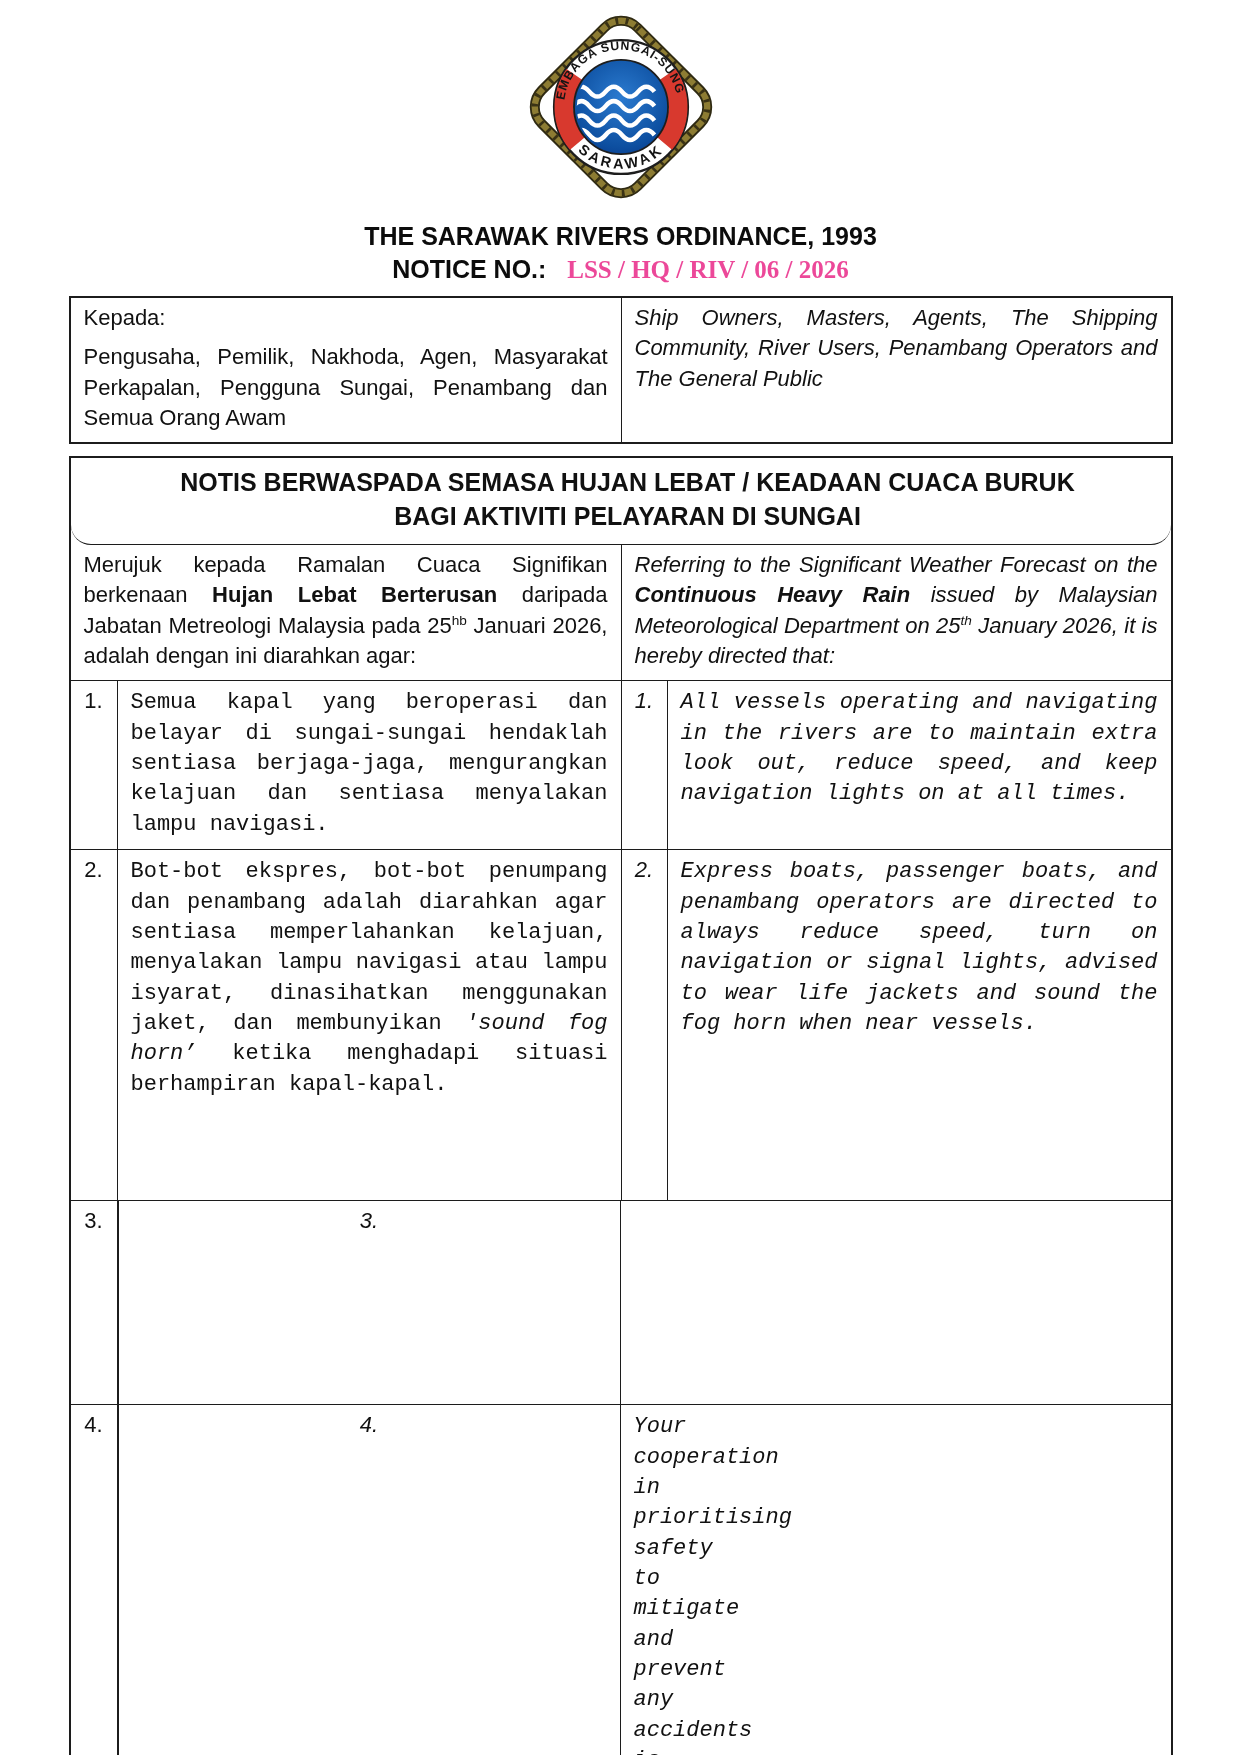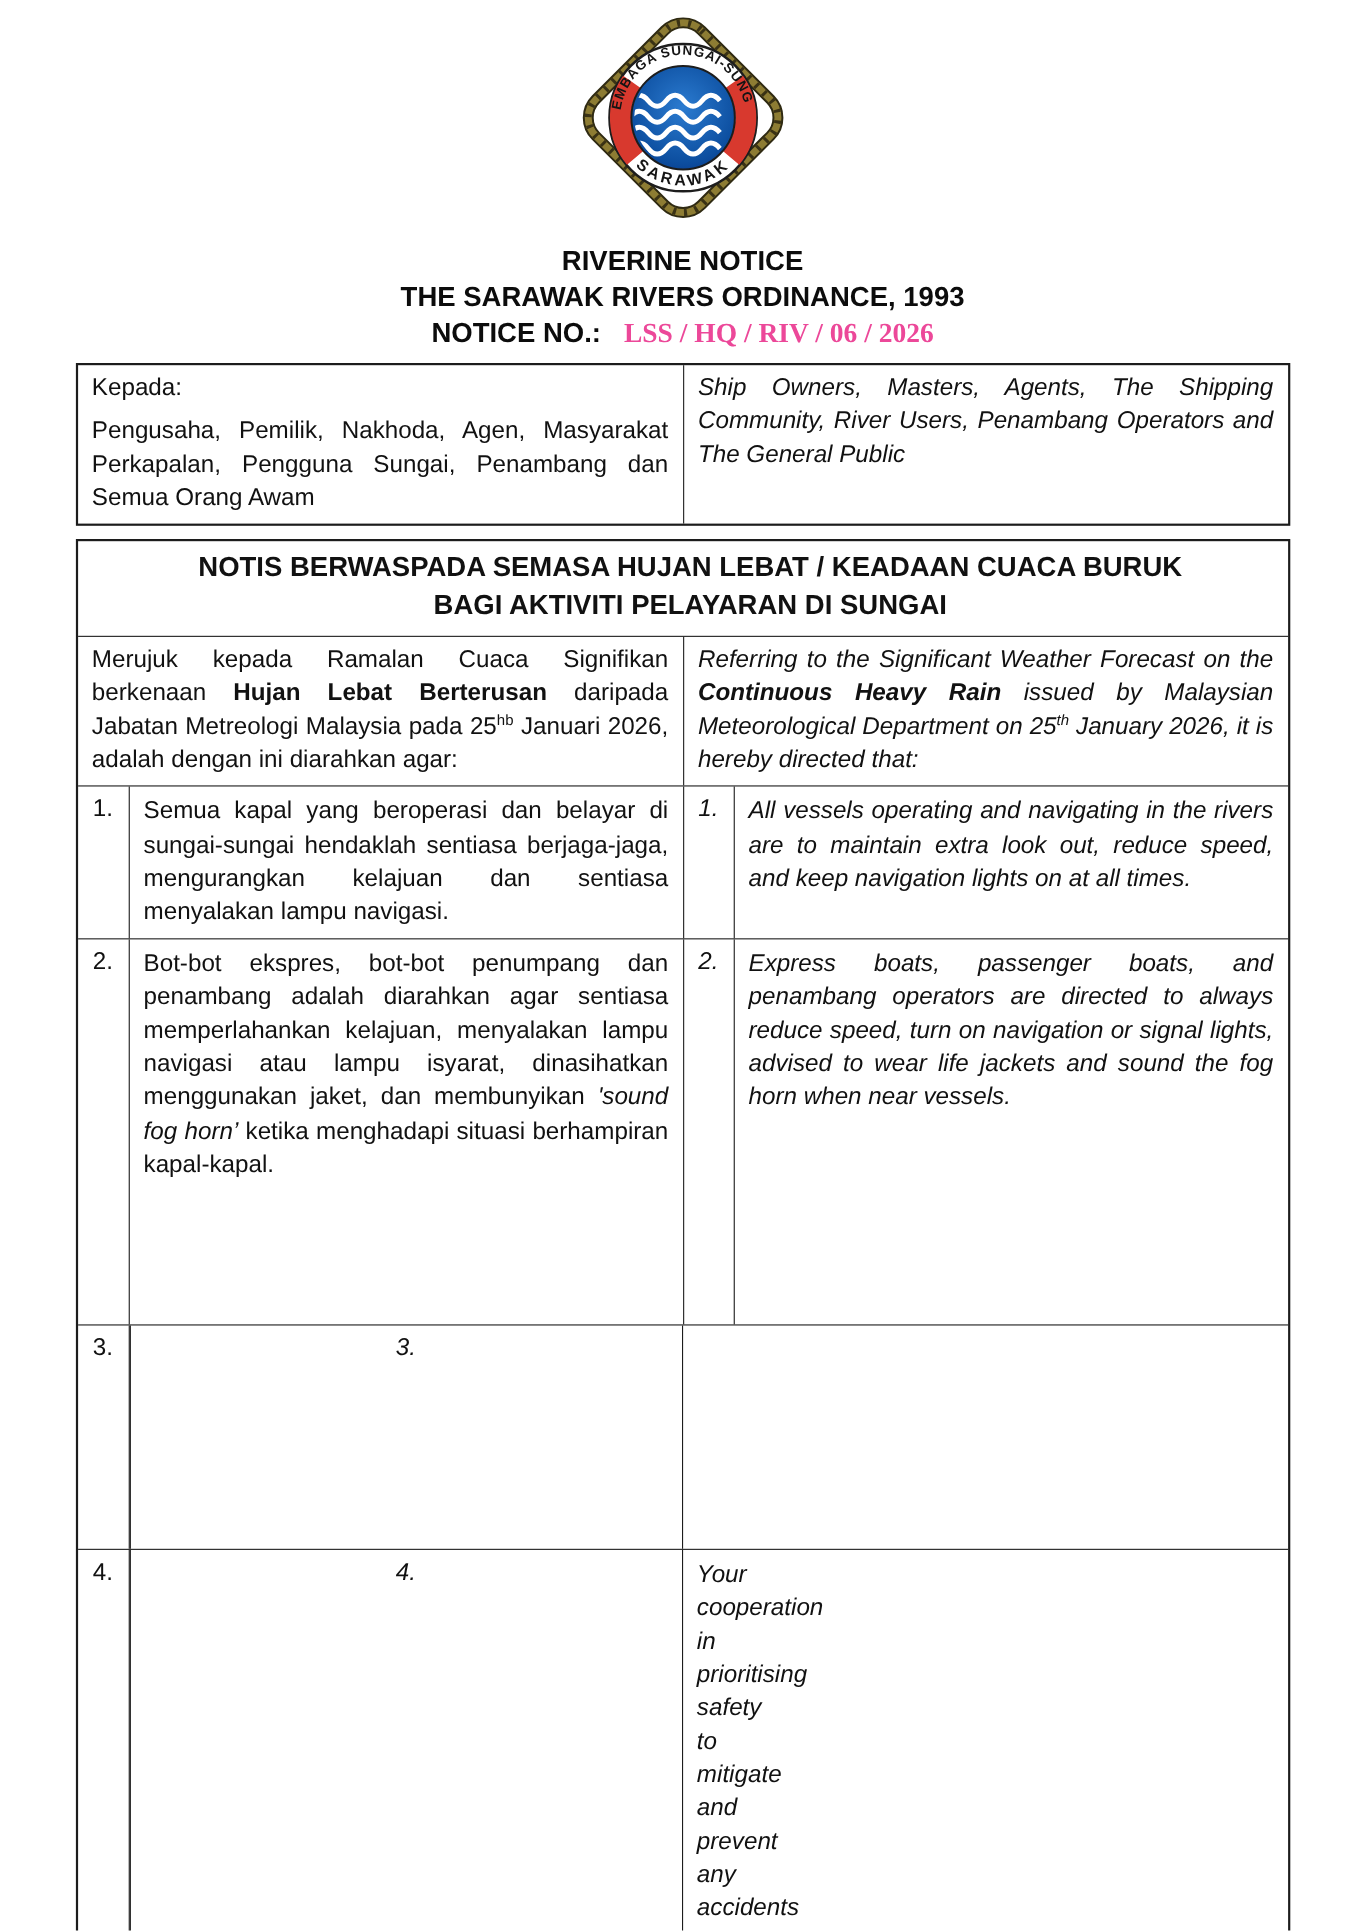--- a/index.html
+++ b/index.html
@@ -25,33 +25,33 @@
   .v-div { border-left:1px solid #1c1c1c; }
 
   
   .recipients { margin-top:10px; display:grid; grid-template-columns:1fr 1fr; }
   .cell-label { display:block; margin-bottom:9px; }
 
   
   .main-table { margin-top:8px; }
   .title-row {
     text-align:center; font-weight:bold; font-size:25px; line-height:1.35;
-    padding:8px 10px 10px 24px; border-bottom:1px solid #1c1c1c;
+    padding:8px 10px 10px 24px; border-bottom:1px solid #1c1c1c;border-radius:20px;
   }
   .intro-row { display:grid; grid-template-columns:1fr 1fr; min-height:133px; }
   .item-row { display:grid; grid-template-columns:47px 1fr 47px 1fr; border-top:1px solid #1c1c1c; }
   .row-1 { min-height:128px; }
   .row-2 { min-height:350px; }
   .row-3 { min-height:203px; }
   .row-4 { min-height:186px; }
   .no-cell {
     font-size:22px; text-align:center; padding-top:7px;
     border-right:1px solid #1c1c1c; box-sizing:border-box;
   }
-  .txt-cell { padding-top:7px; }
+  .txt-cell { padding-top:7px;font-family:Liberation Mono, monospace; }
   sup { font-size:0.62em; }
 
   
   .footer { text-align:center; margin-top:118px; line-height:1.35; }
   .footer-controller { font-weight:normal; font-size:24px; }
   .footer-org { font-size:25px; }
 </style>
 </head>
 <body>
 
@@ -91,21 +91,20 @@
       <text font-size="13.5" font-weight="bold" letter-spacing="1" fill="#141414" font-family="Liberation Sans, DejaVu Sans, sans-serif">
         <textPath href="#arcTop" startOffset="50%" text-anchor="middle">LEMBAGA SUNGAI-SUNGAI</textPath>
       </text>
       <text font-size="16" font-weight="bold" letter-spacing="3.5" fill="#141414" font-family="Liberation Sans, DejaVu Sans, sans-serif">
         <textPath href="#arcBottom" startOffset="50%" text-anchor="middle">SARAWAK</textPath>
       </text>
     </svg>
   </div>
 
   <div class="header">
-    <div>RIVERINE NOTICE</div>
     <div>THE SARAWAK RIVERS ORDINANCE, 1993</div>
     <div>
       <span>NOTICE NO.:</span>
       <span>&nbsp;</span>
       <span class="notice-no-value">LSS / HQ / RIV / 06 / 2026</span>
     </div>
   </div>
 
   <div class="doc-table recipients">
     <div class="cell">

